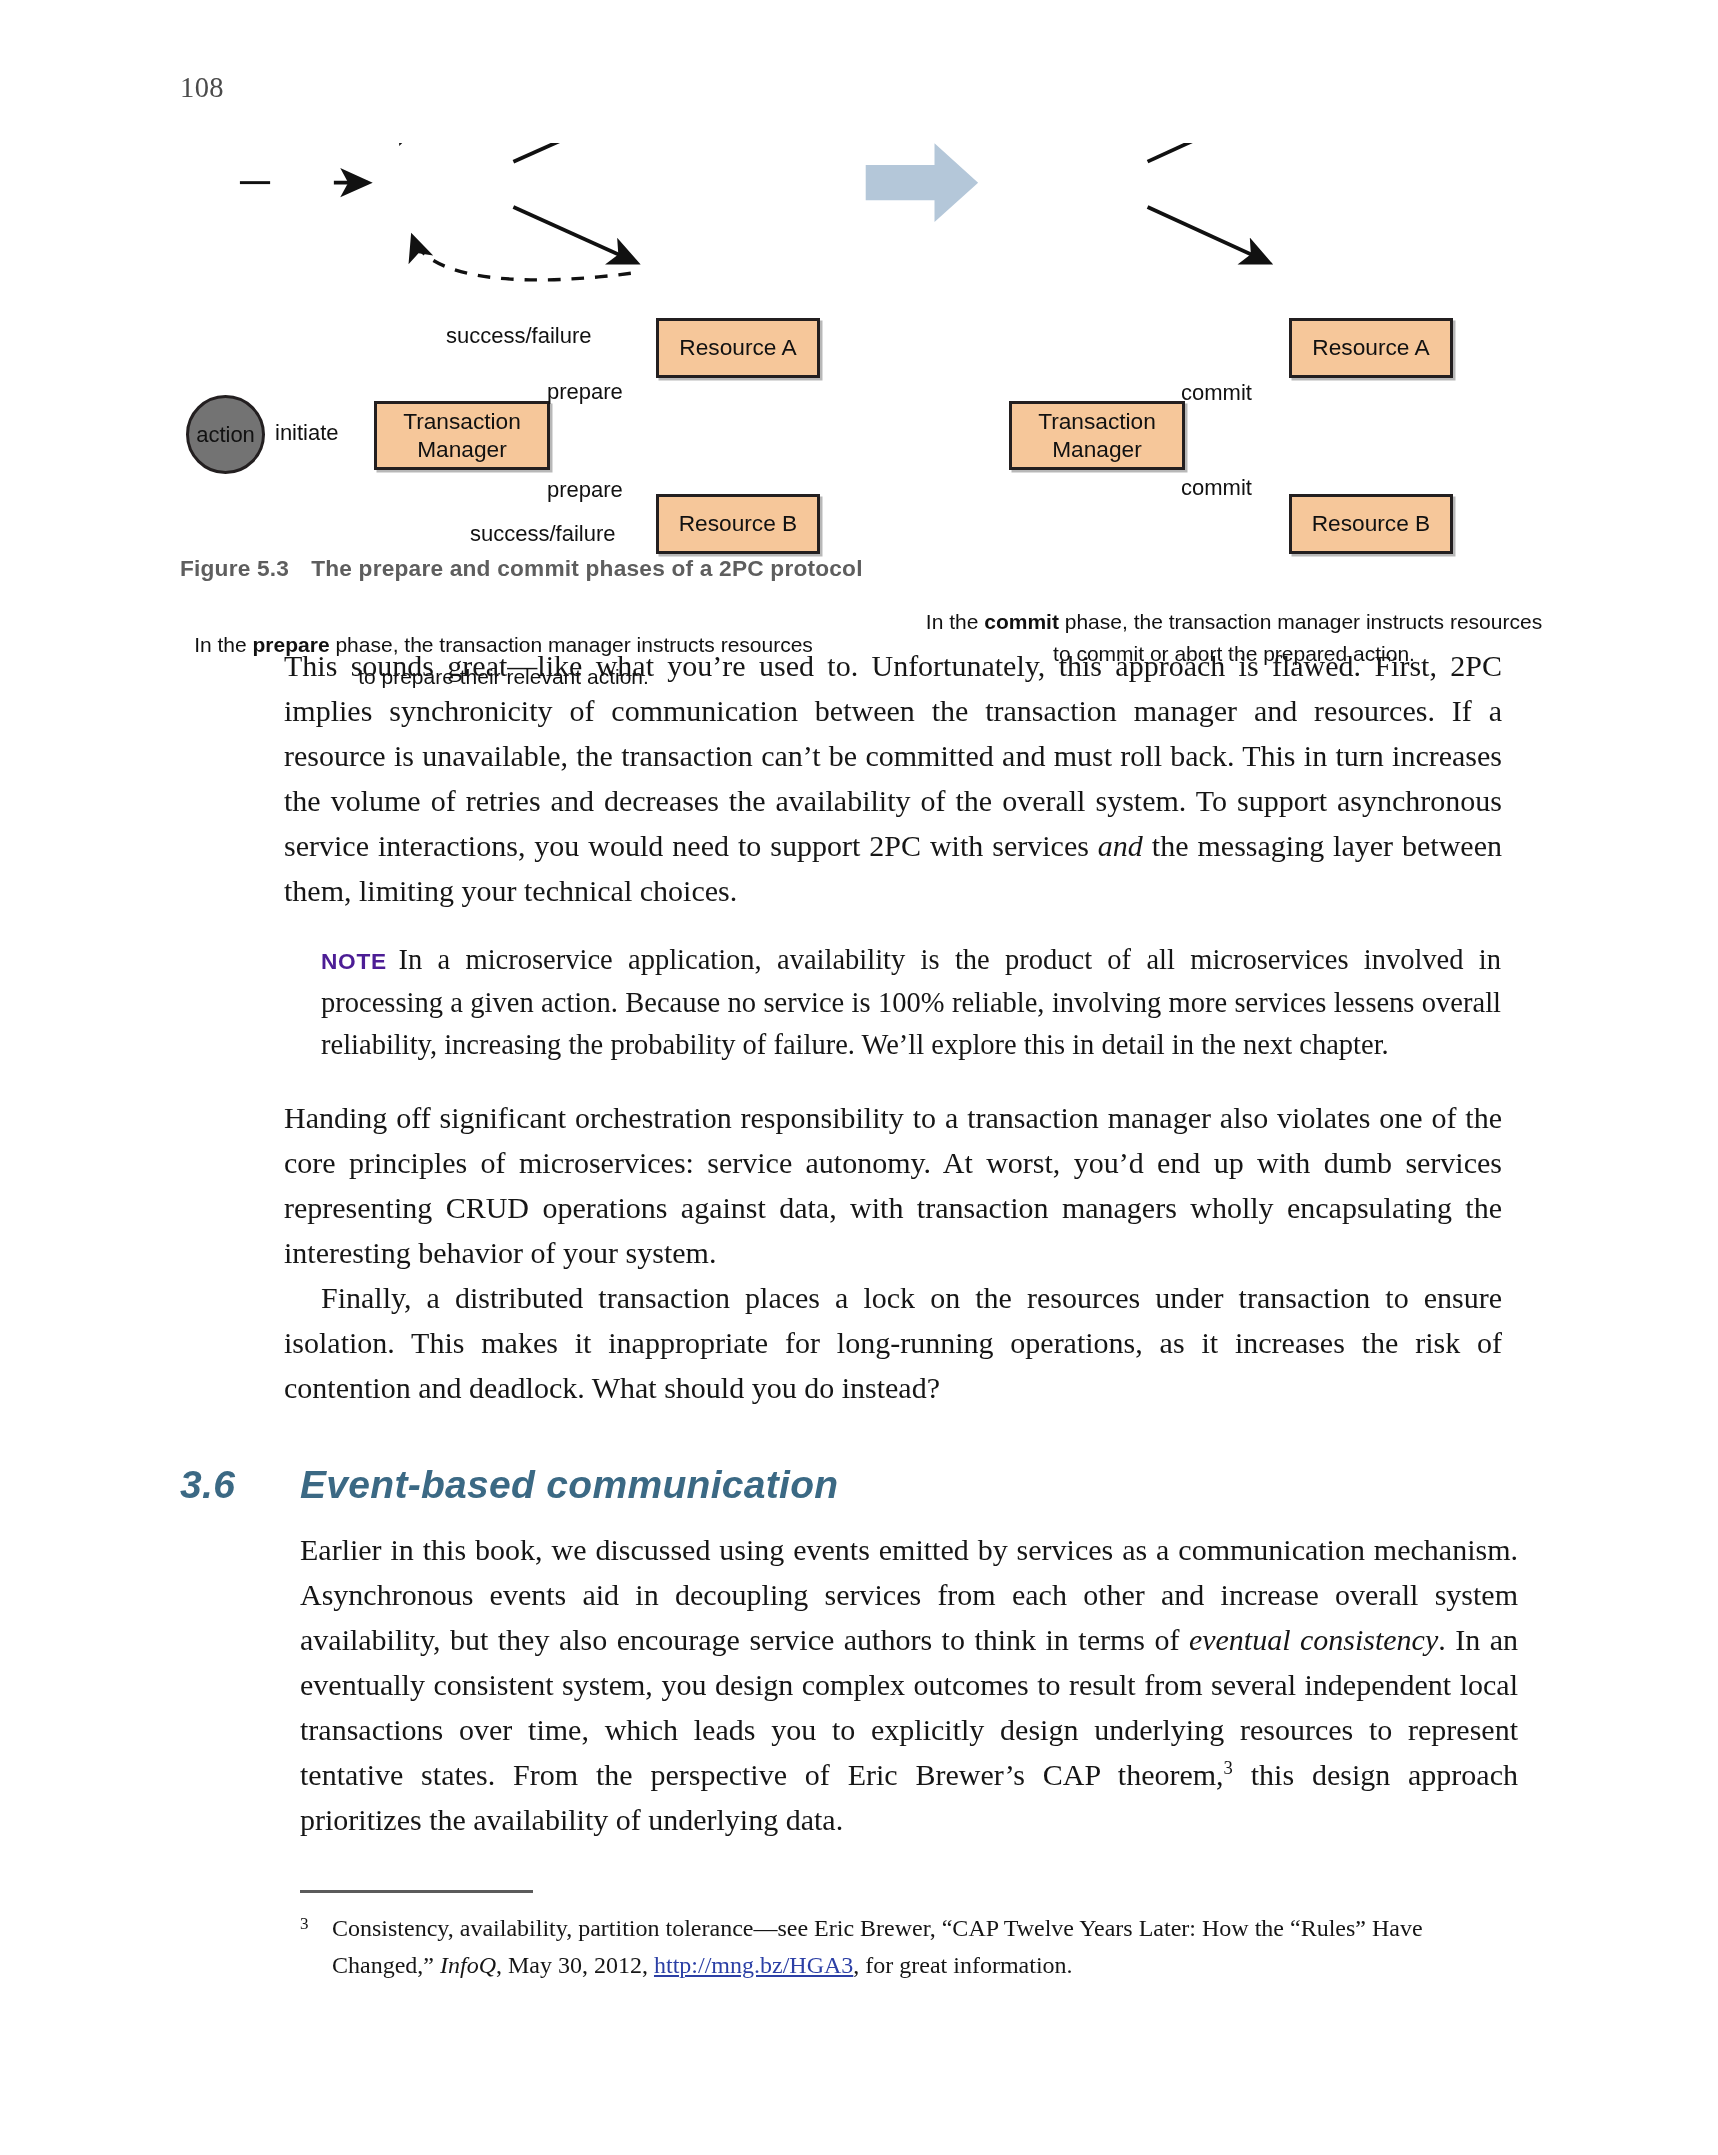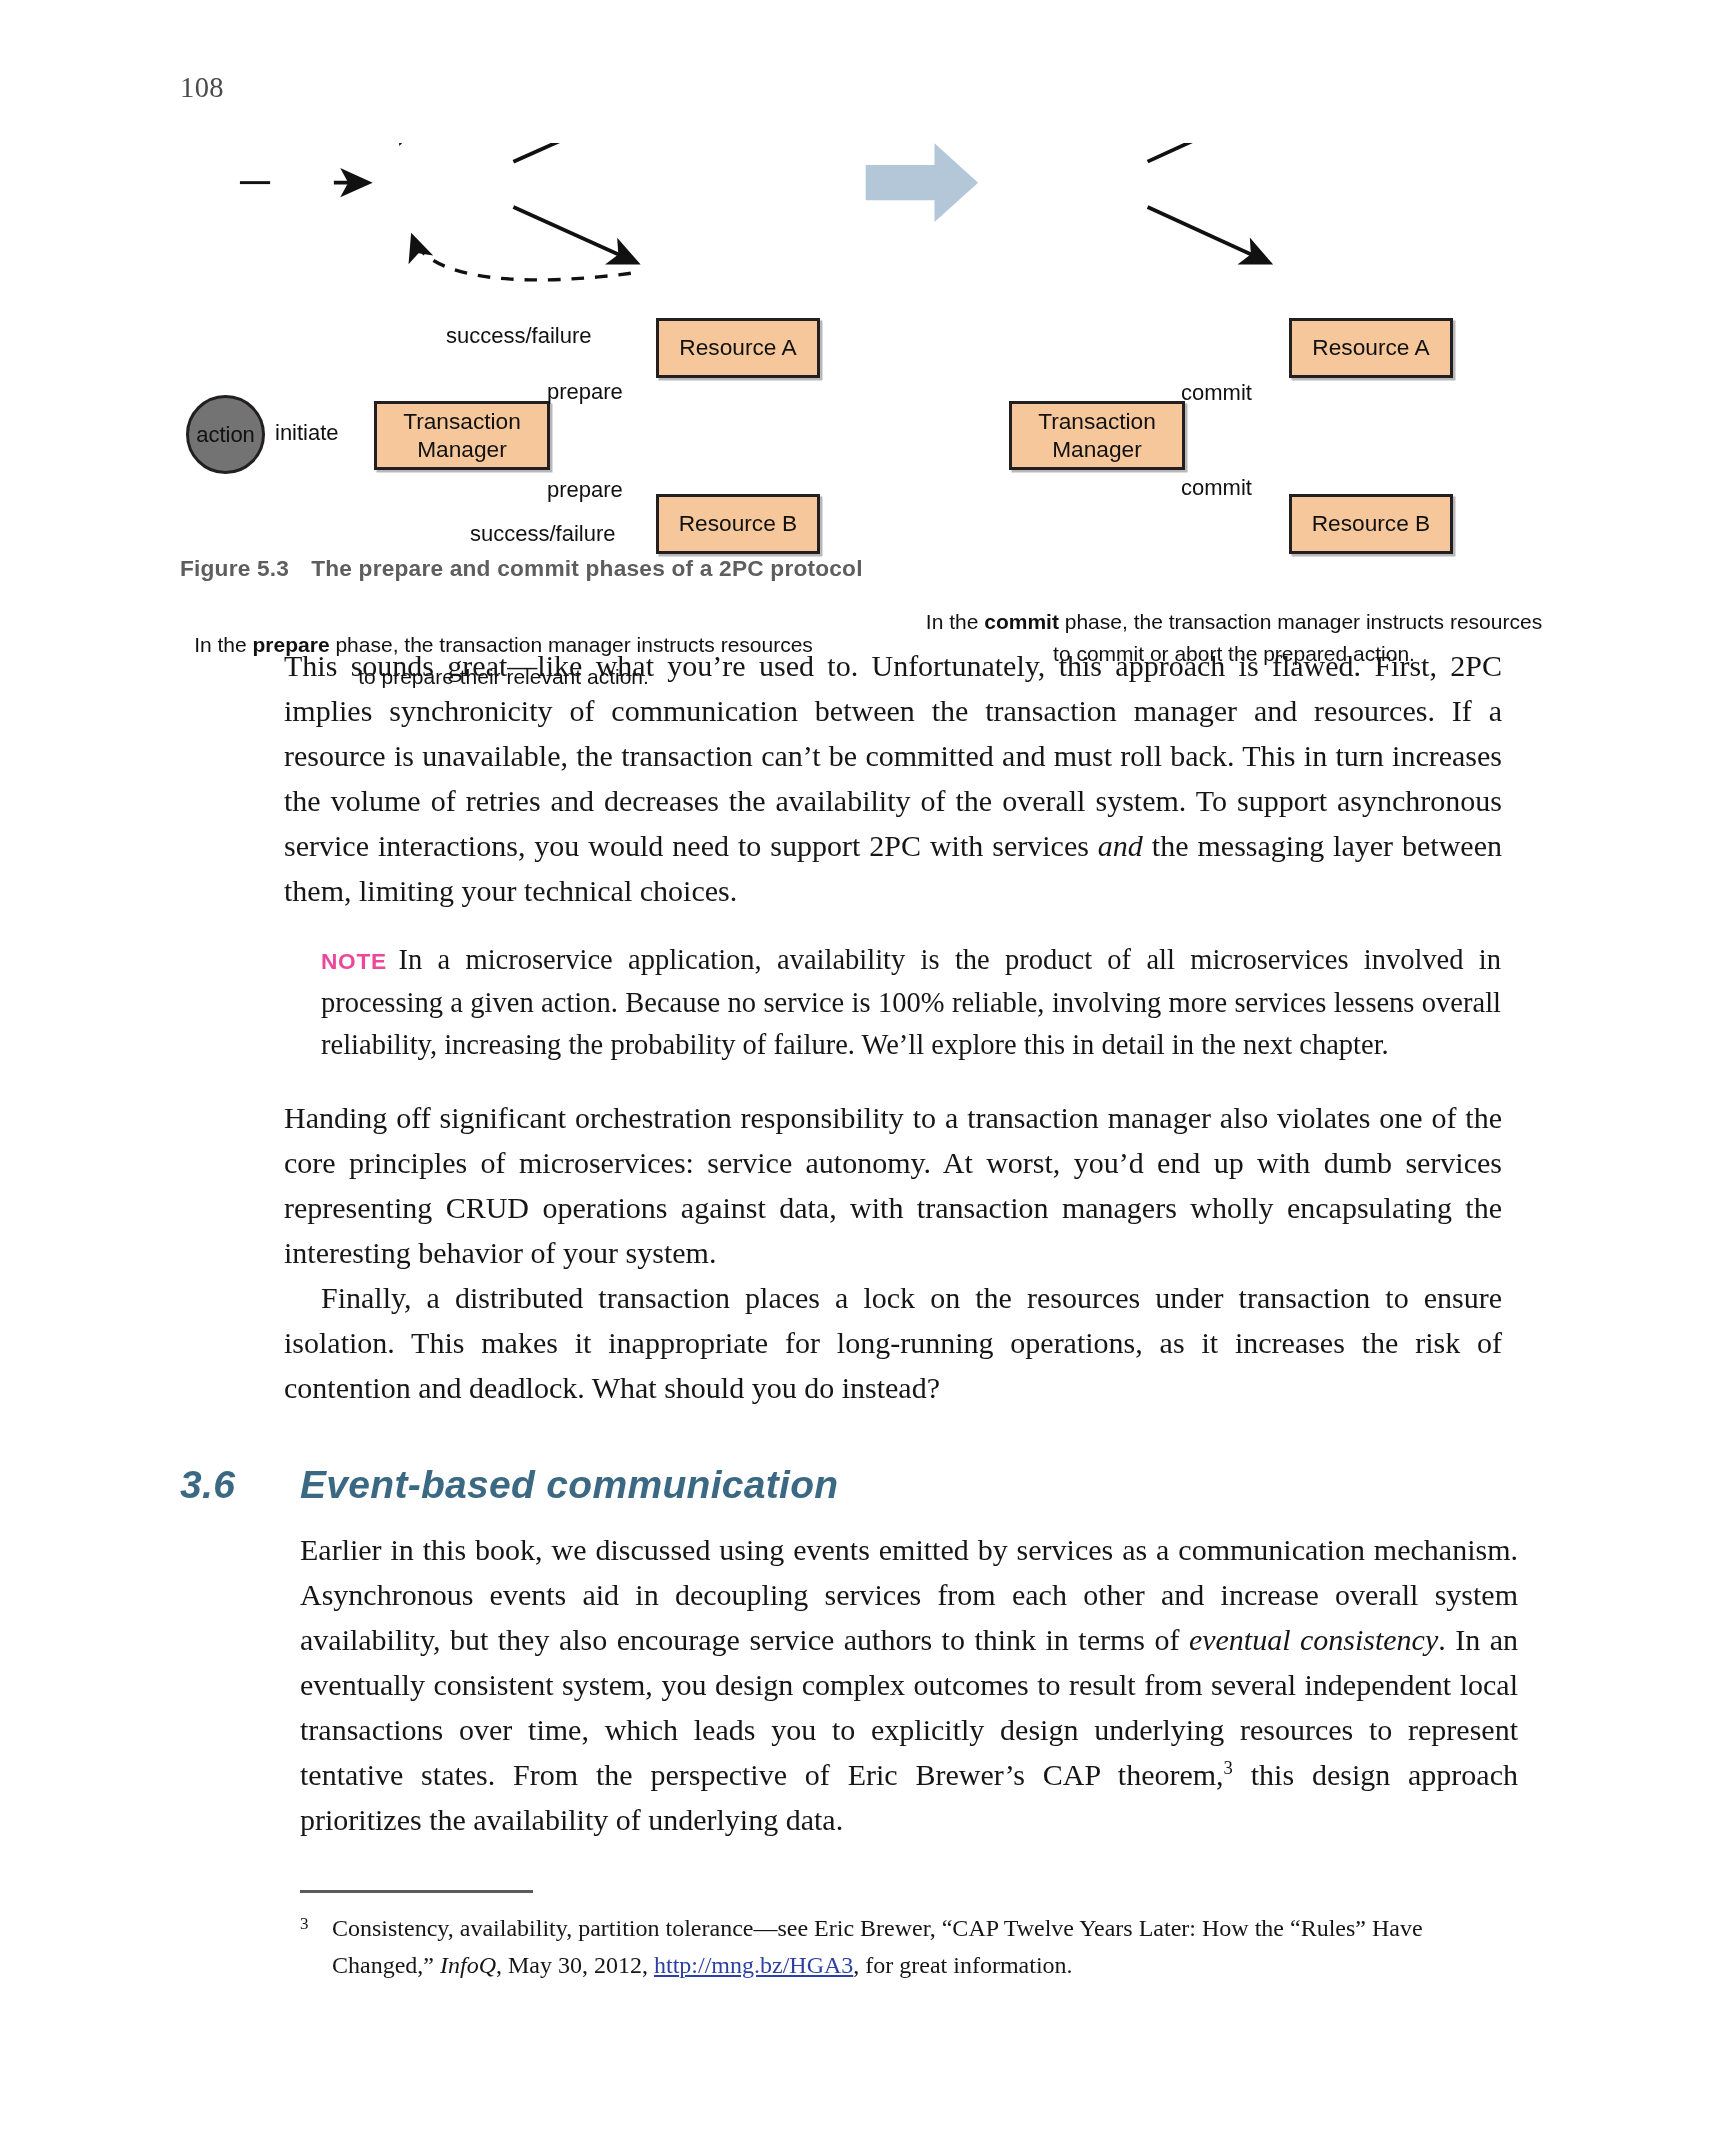--- a/index.html
+++ b/index.html
@@ -149,21 +149,21 @@
     font-family: "Liberation Serif", serif;
     font-size: 28.5px;
     line-height: 42px;
     text-align: justify;
     color: #161616;
   }
   .note-tag {
     font-family: "Liberation Sans", sans-serif;
     font-weight: bold;
     font-size: 22.7px;
-    color: #ec4899;
+    color: #4c1d95;
     letter-spacing: 0.7px;
     margin-right: 11.7px;
   }
   .gap-after-note { height: 28.5px; }
 
   
   .section-head {
     position: absolute;
     left: 180px;
     top: 1463px;

